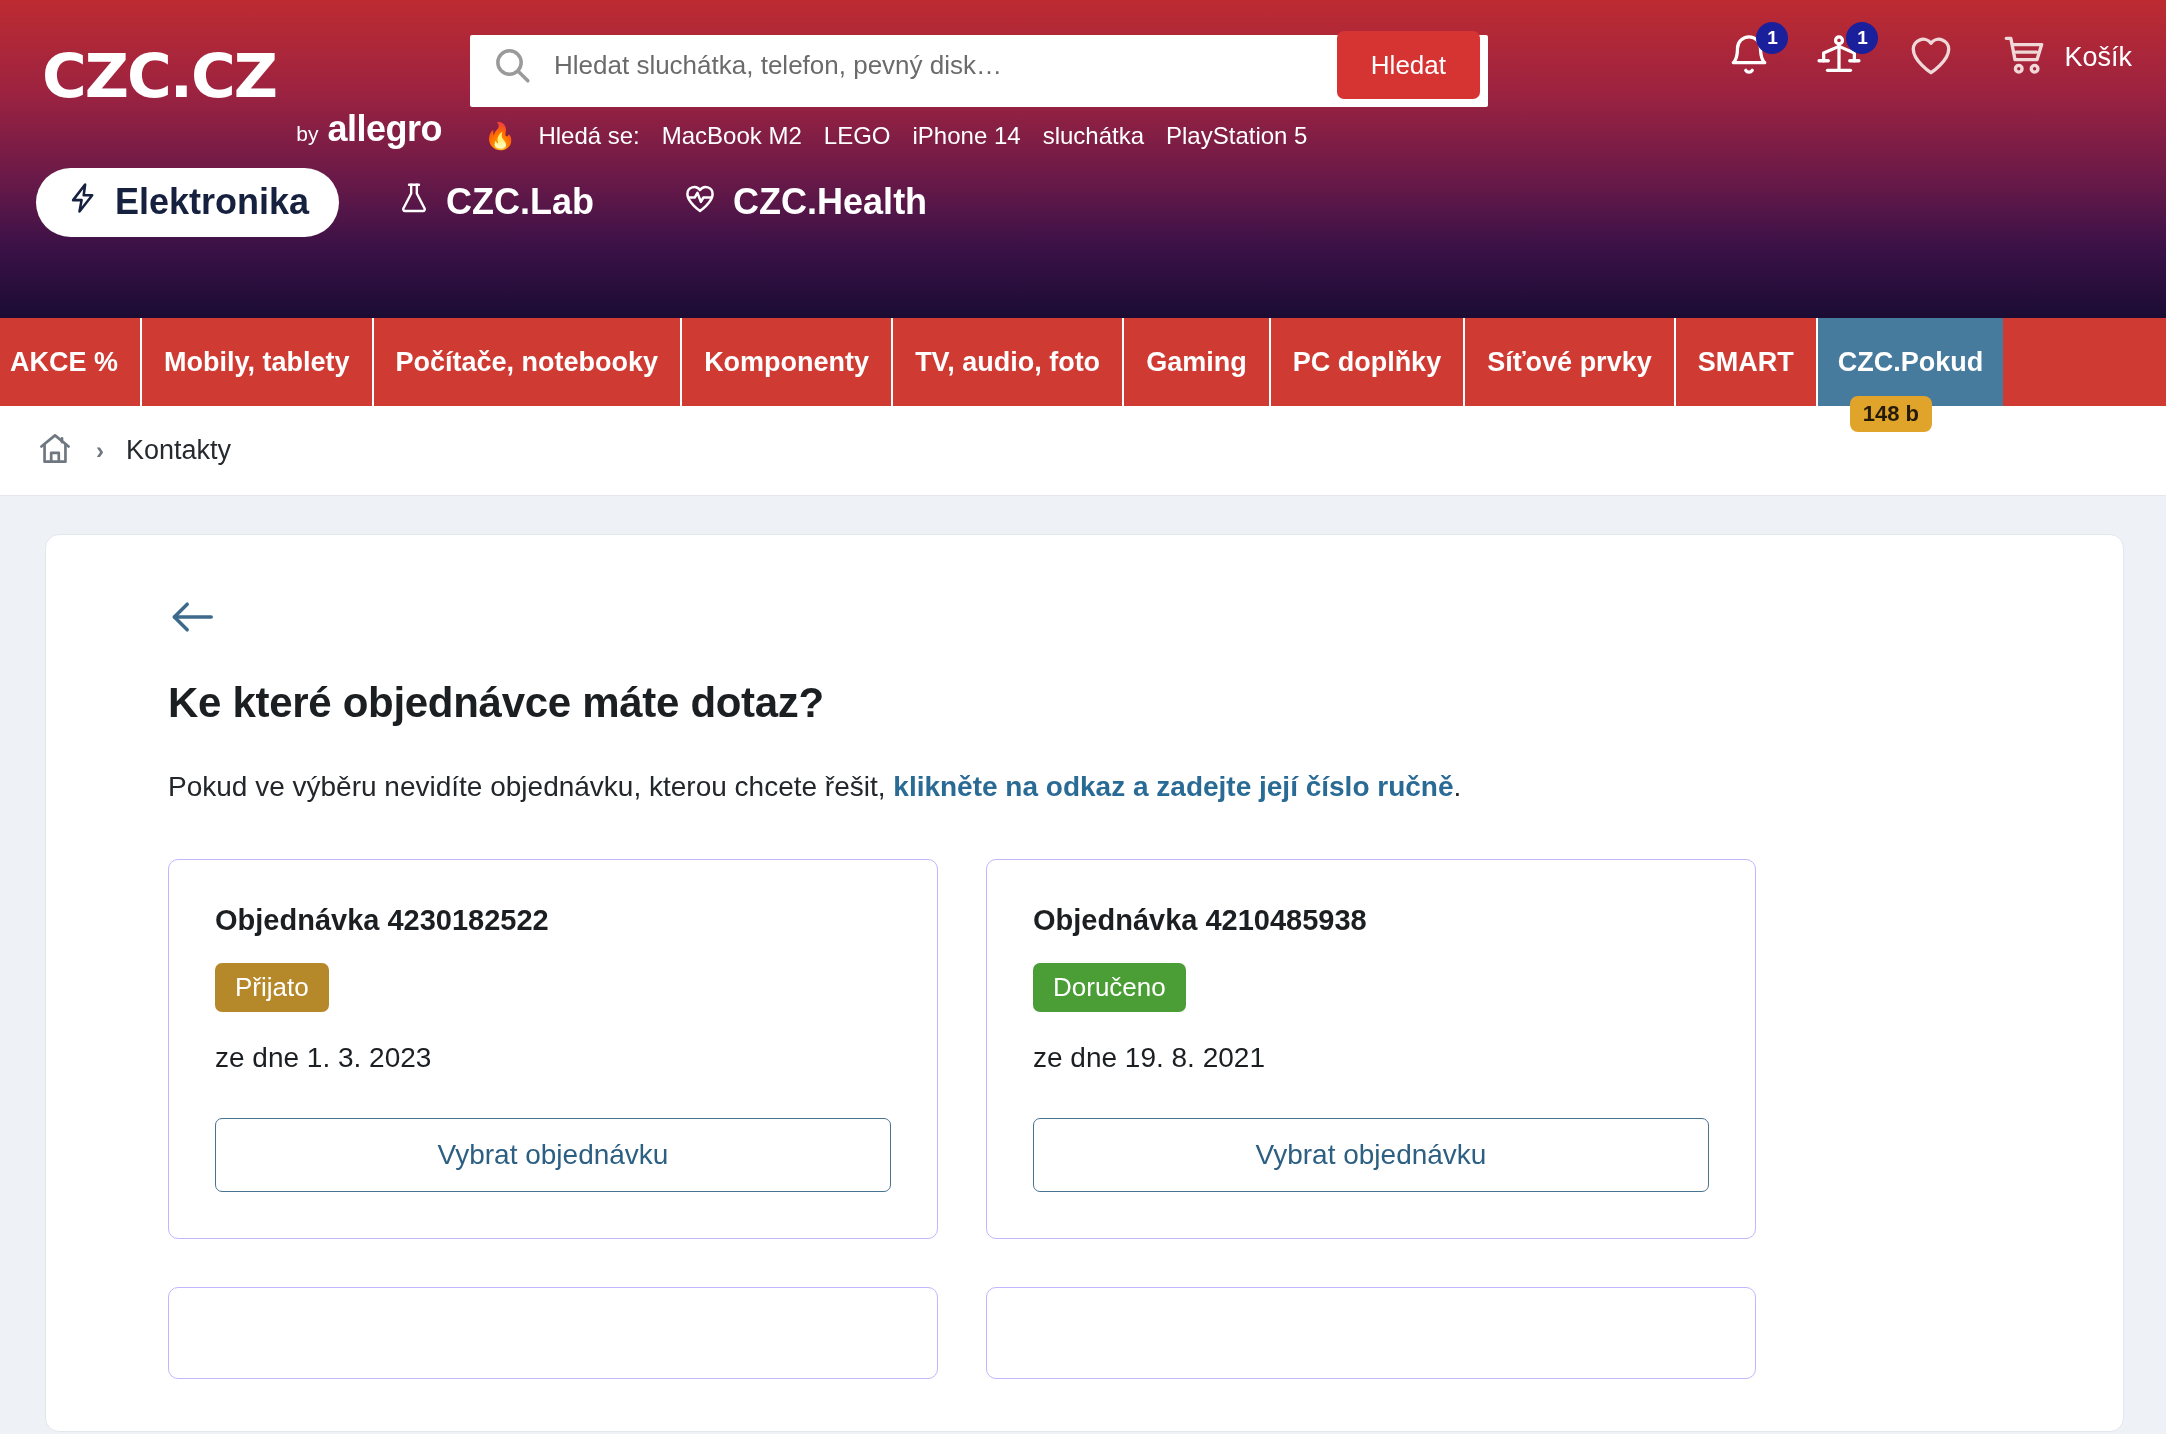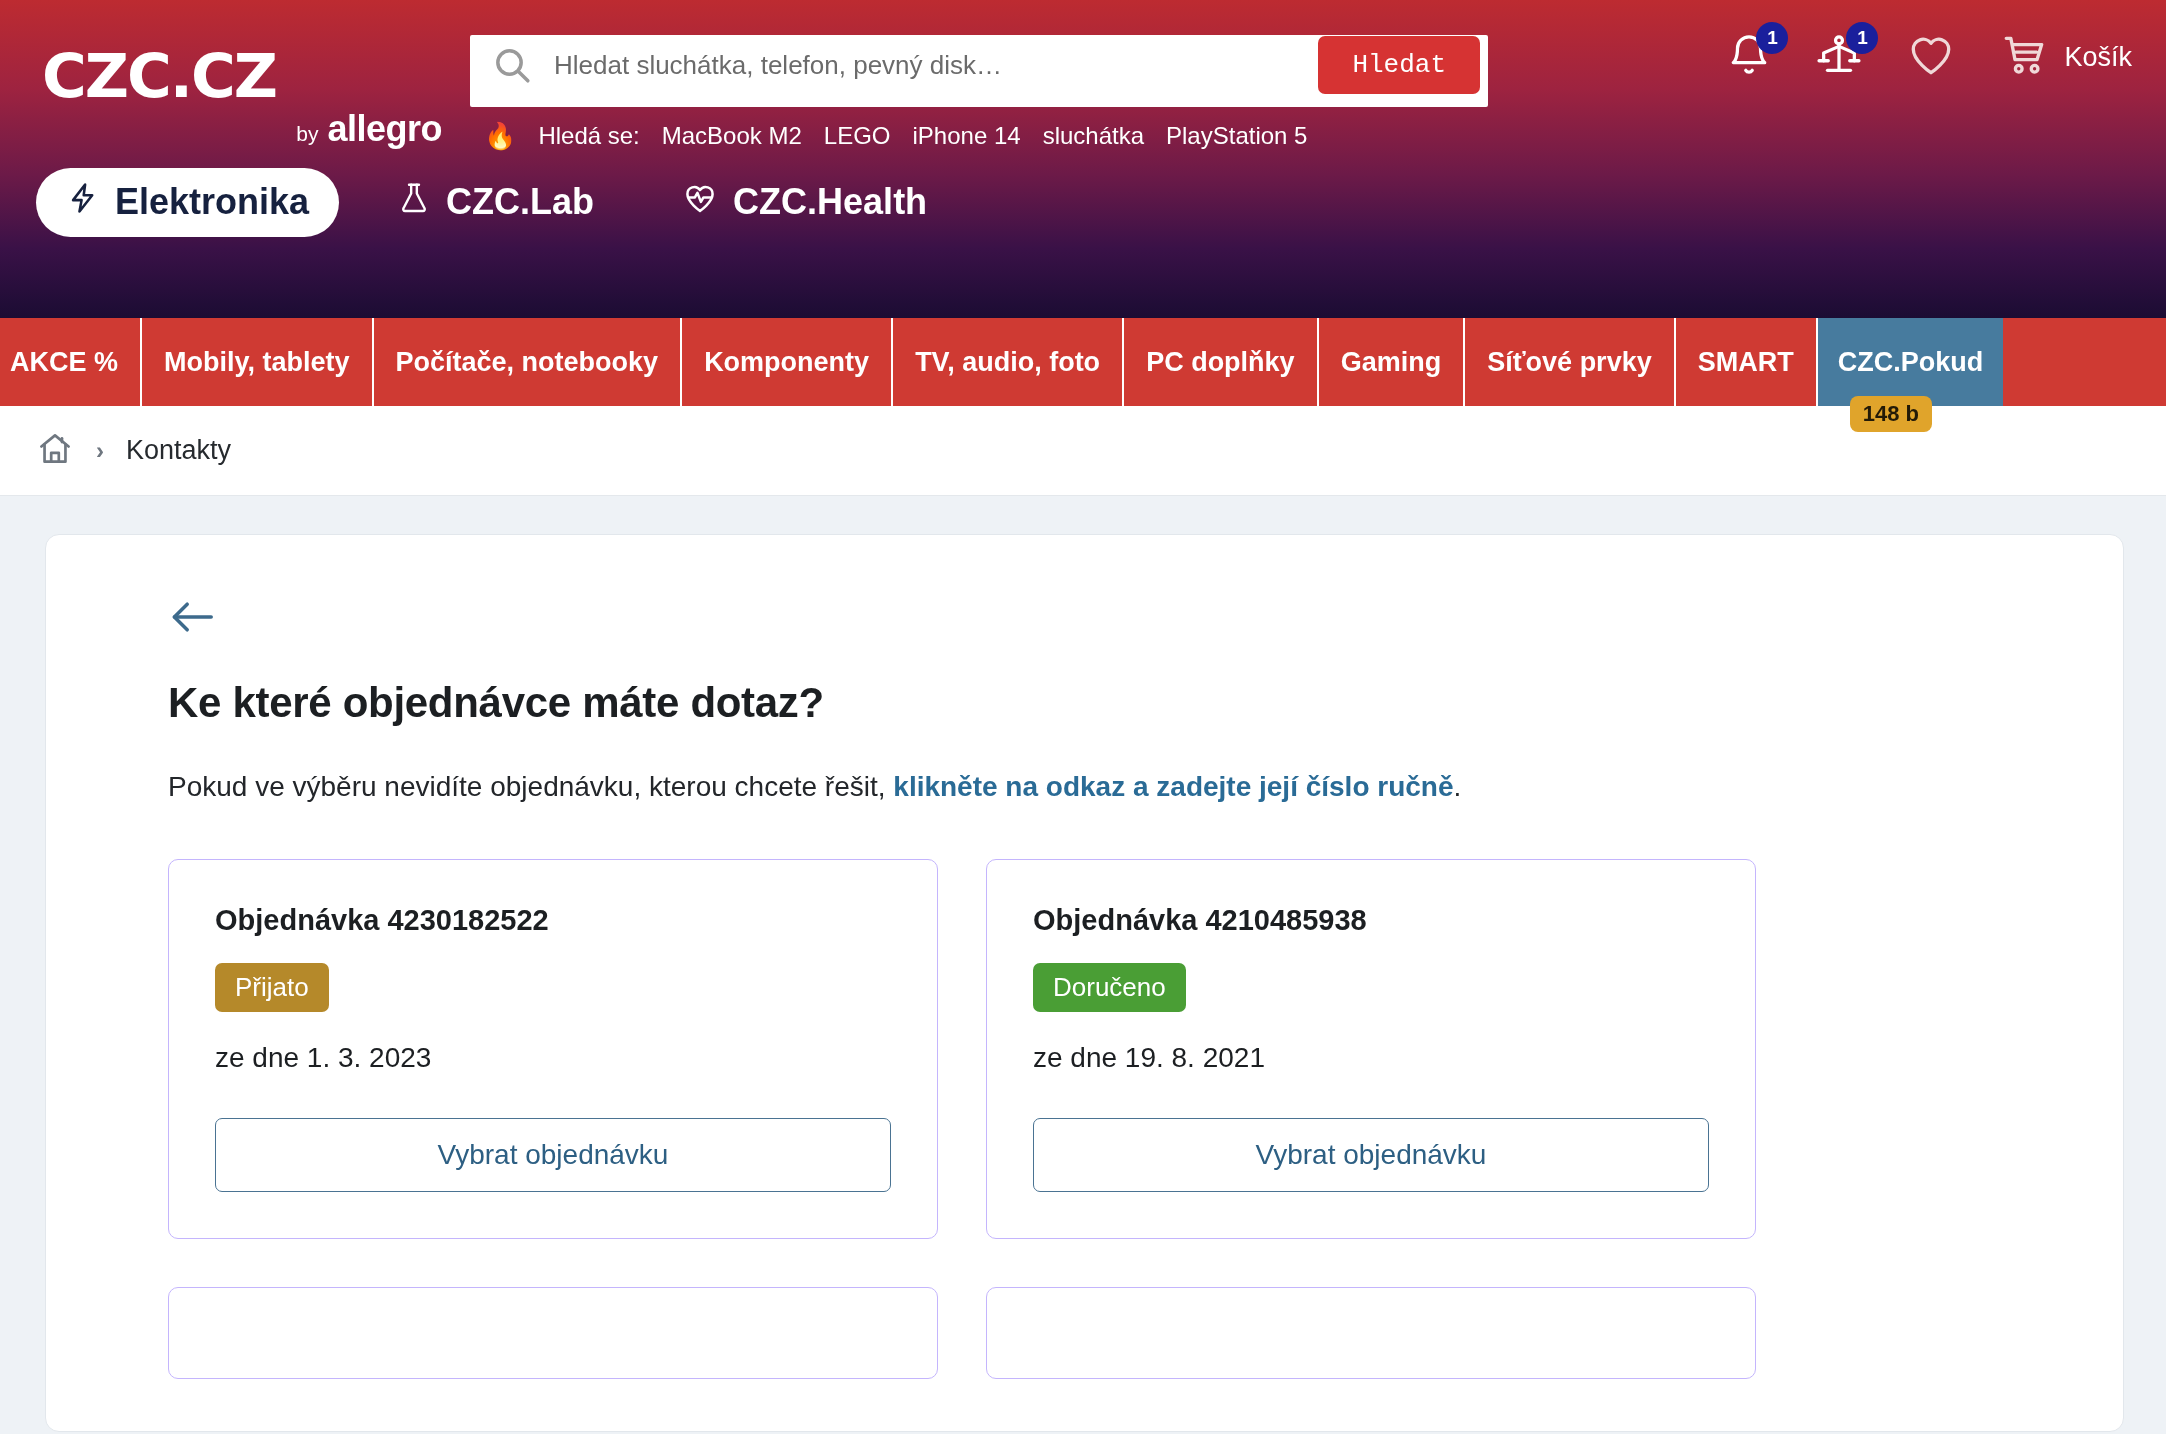--- a/index.html
+++ b/index.html
@@ -101,22 +101,22 @@
     background: transparent;
   }
   .search-input::placeholder { color: #6b6b6b; opacity: 1; }
   .search-btn {
     flex: 0 0 auto;
     background: #d63333;
     color: #fff;
     border: none;
     border-radius: 7px;
     font-size: 26px;
-    font-family: Liberation Mono, monospace;
-    height: 58px;
+    font-family: Liberation Sans, sans-serif;
+    height: 68px;
     padding: 0 34px;
     cursor: pointer;
   }
 
   .trending {
     display: flex;
     align-items: center;
     gap: 22px;
     margin-top: 15px;
     padding-left: 14px;
@@ -450,22 +450,22 @@
 
   </div>
 </div>
 
 <nav class="catnav">
   <div class="cat">AKCE %</div>
   <div class="cat">Mobily, tablety</div>
   <div class="cat">Počítače, notebooky</div>
   <div class="cat">Komponenty</div>
   <div class="cat">TV, audio, foto</div>
+  <div class="cat">Gaming</div>
   <div class="cat">PC doplňky</div>
-  <div class="cat">Gaming</div>
   <div class="cat">Síťové prvky</div>
   <div class="cat">SMART</div>
   <div class="cat klub">
     <span>CZC.Pokud</span>
     <span class="klub-badge">148 b</span>
   </div>
 </nav>
 
 <div class="breadcrumb-bar">
   <span>

